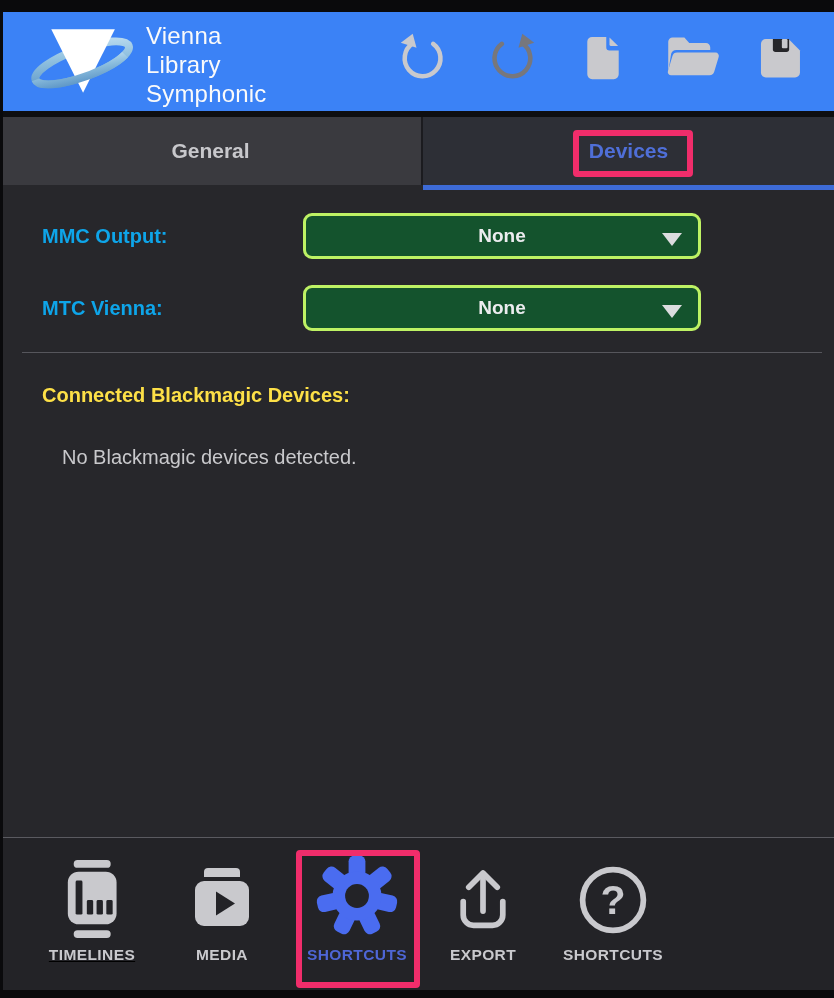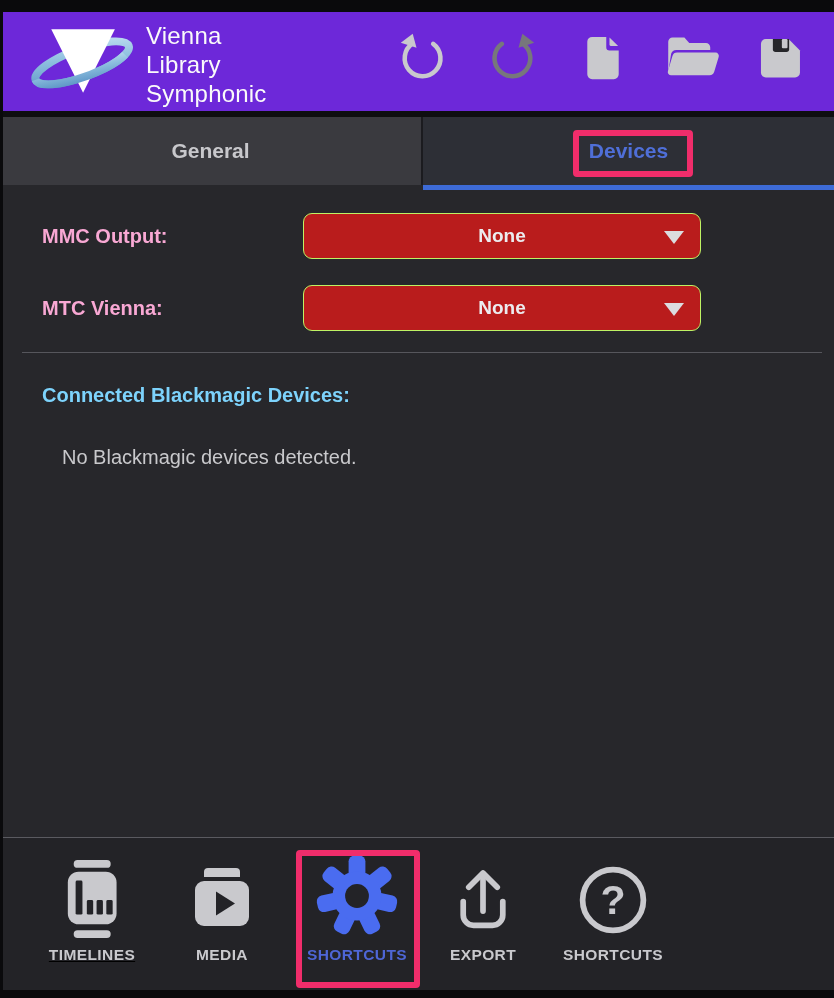--- a/index.html
+++ b/index.html
@@ -10,21 +10,21 @@
     font-family:"Liberation Sans", sans-serif;
     -webkit-font-smoothing:antialiased;
   }
   
   .strip-top    { position:absolute; left:0; top:0; width:834px; height:12px; background:#0a0a0c; }
   .strip-midblk { position:absolute; left:0; top:111px; width:834px; height:6px; background:#0e0e10; }
   .strip-bottom { position:absolute; left:0; top:990px; width:834px; height:8px; background:#0a0a0c; }
   .strip-left   { position:absolute; left:0; top:0; width:3px; height:998px; background:#0a0a0c; z-index:40; }
 
   
-  .header { position:absolute; left:0; top:12px; width:834px; height:129px; background:#6d28d9; }
+  .header { position:absolute; left:0; top:12px; width:834px; height:129px; background:#3b82f6; }
   .logo { position:absolute; left:26px; top:2px; width:116px; height:94px; }
   .brand-title {
     position:absolute; left:146px; top:9px; color:#fafafa;
     font-size:24px; line-height:29px; font-weight:400; letter-spacing:.2px;
   }
   .icon-btn {
     position:absolute; top:20px; width:52px; height:52px;
     display:flex; align-items:center; justify-content:center; cursor:pointer;
   }
   .icon-btn svg { width:100%; height:100%; }
@@ -42,36 +42,36 @@
   .tab-general { left:0; width:421px; background:#3a3a3f; color:#c8c8cc; }
   .tab-devices { left:423px; width:411px; background:#2d2f36; color:#4f6fd8; }
   .tab-sep { position:absolute; left:421px; top:0; width:2px; height:68px; background:#1b1b1f; }
   .tab-underline { position:absolute; left:423px; top:185px; width:411px; height:5px; background:#3d6bd7; }
 
   
   .settings-row { position:absolute; left:0; width:834px; height:46px; }
   .row-mmc { top:213px; } .row-mtc { top:285px; }
   .settings-label {
     position:absolute; left:42px; top:0; height:46px; display:flex; align-items:center;
-    color:#f9a8d4; font-size:20px; font-weight:700;
+    color:#0ea5e9; font-size:20px; font-weight:700;
   }
   .dropdown {
     position:absolute; left:303px; top:0; width:398px; height:46px;
-    background:#b91c1c; border:1px solid #bef264; border-radius:9px;
+    background:#14532d; border:3px solid #bef264; border-radius:9px;
     display:flex; align-items:center; justify-content:center; cursor:pointer;
   }
   .dropdown-value { color:#ececef; font-size:19px; font-weight:700; }
   .caret {
     position:absolute; right:16px; top:17px; width:0; height:0;
     border-left:10px solid transparent; border-right:10px solid transparent;
     border-top:13px solid #dcdcdf;
   }
   .hr { position:absolute; left:22px; top:352px; width:800px; height:1px; background:#56565c; }
   .bm-heading {
-    position:absolute; left:42px; top:384px; color:#7dd3fc; font-size:20px; font-weight:700;
+    position:absolute; left:42px; top:384px; color:#fde047; font-size:20px; font-weight:700;
   }
   .bm-status {
     position:absolute; left:62px; top:446px; color:#c9c9cc; font-size:20px; font-weight:400;
   }
 
   
   .bottombar {
     position:absolute; left:0; top:837px; width:834px; height:153px;
     background:#232327; border-top:1px solid #5a5a60;
   }

